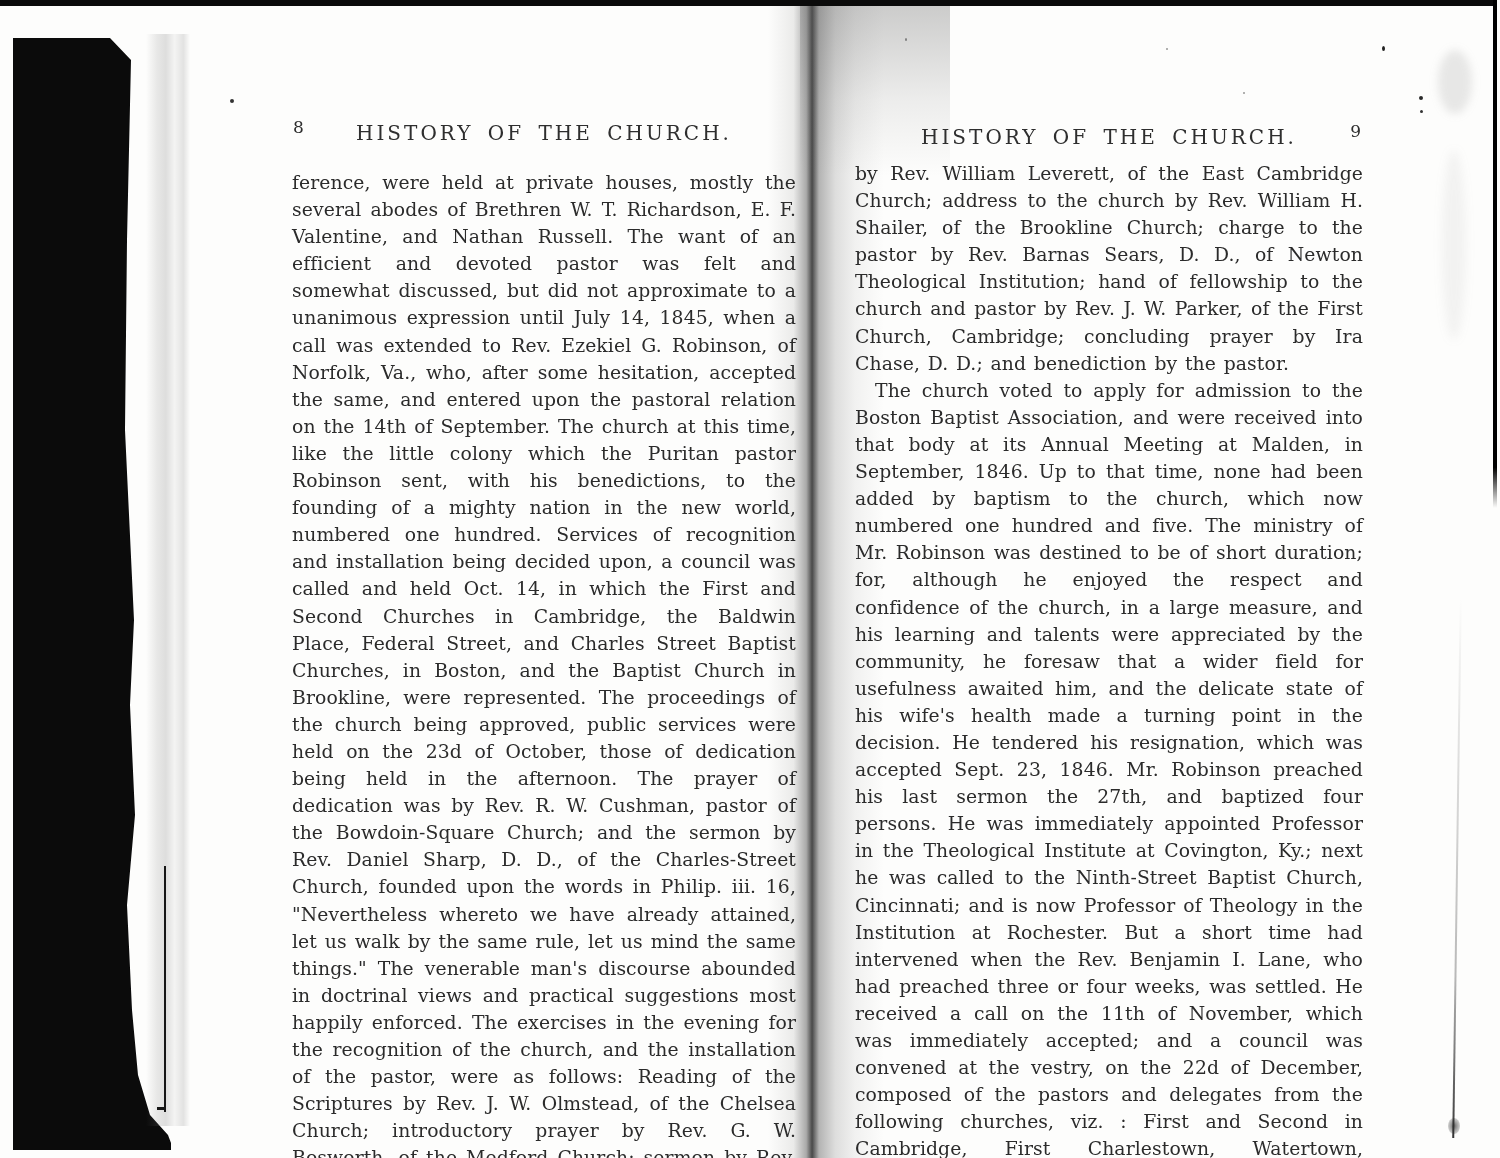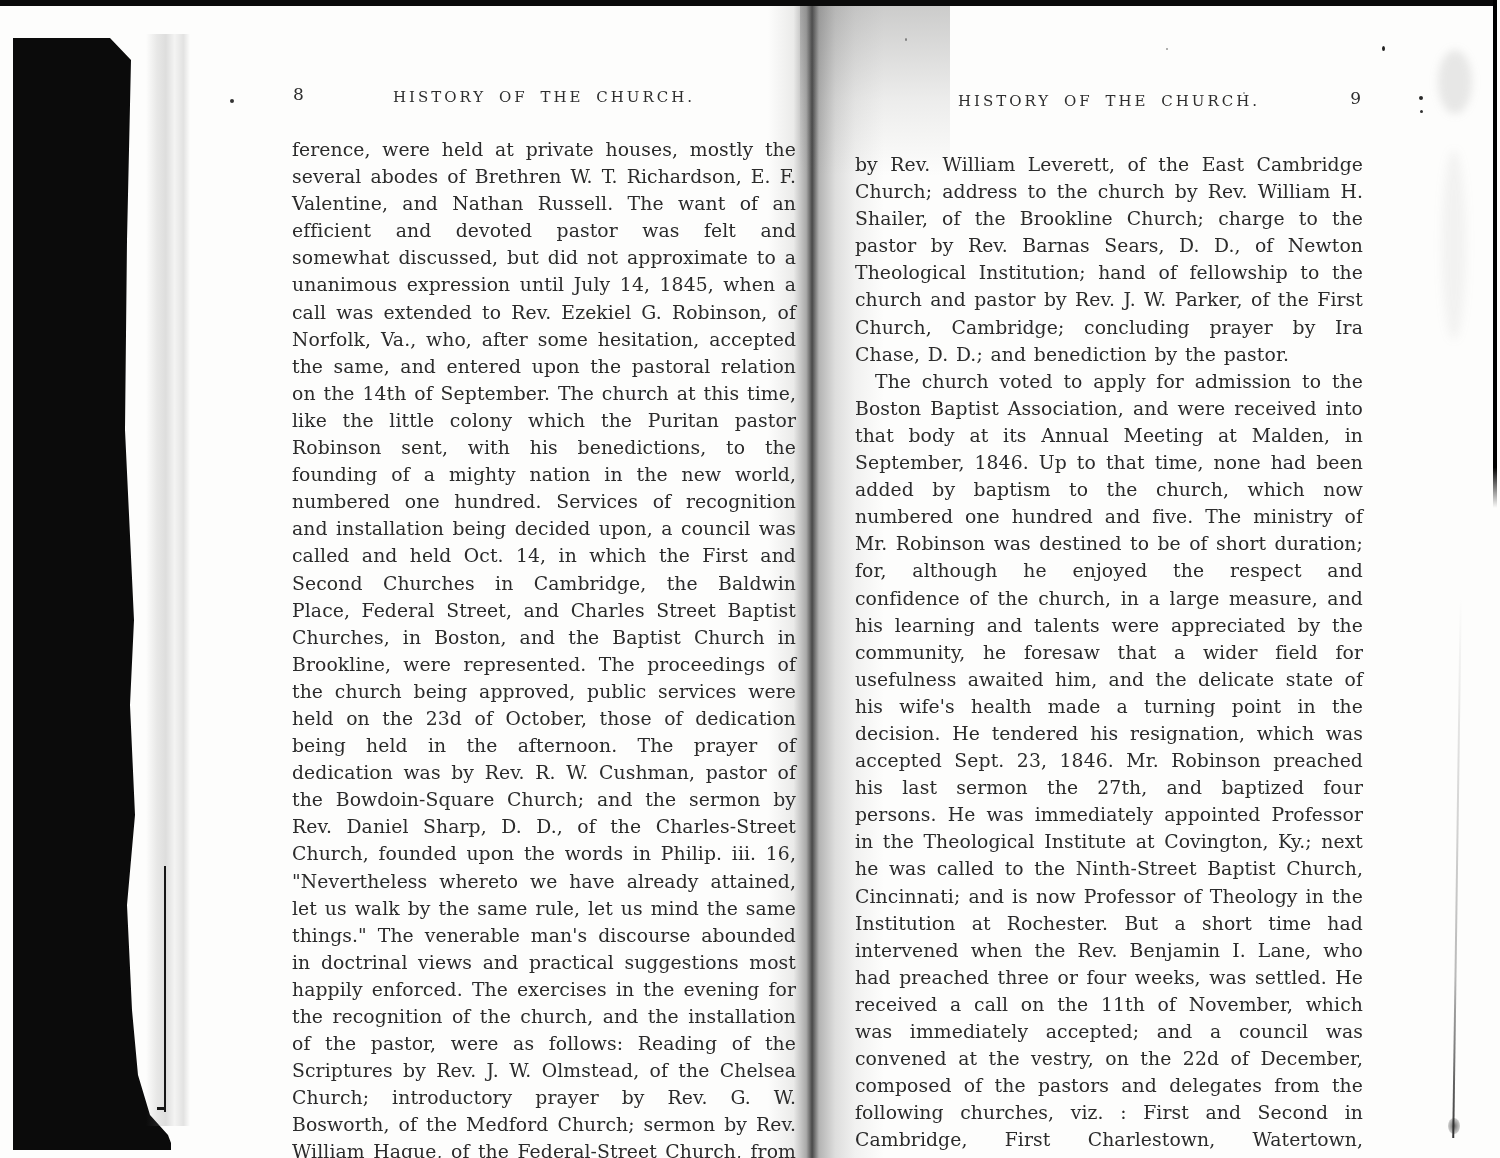--- a/index.html
+++ b/index.html
@@ -76,32 +76,32 @@
              background:rgba(120,120,120,0.08); filter:blur(5px); }
 
   
   .page { position:absolute; color:#2b2b2b; }
   .page-left  { left:292px; top:88px;  width:504px; }
   .page-right { left:855px; top:92px;  width:508px; }
 
   .header { position:relative; height:26px; }
   .running {
     display:block; text-align:center;
-    font-size:15px; letter-spacing:3px; color:#2e2e2e; word-spacing:5px;
+    font-size:20px; letter-spacing:3px; color:#2e2e2e; word-spacing:5px;margin-top:33px;
   }
   .pagenum { position:absolute; top:-4px; font-size:17px; color:#2e2e2e; }
   .pagenum-left  { left:1px; }
   .pagenum-right { right:2px; }
 
   .body-text {
     margin:0; margin-top:22px;
     font-size:18.8px; line-height:27.1px;
     text-align:justify; word-spacing:1.6px; letter-spacing:0.1px;
   }
-  .page-right .body-text { margin-top:33px; }
+  .page-right .body-text { margin-top:9px; }
   .body-text + .body-text { margin-top:0; }
   .indent { text-indent:20px; }
 </style>
 </head>
 <body>
 
 <div class="canvas">
 
   <div class="artifact top-bar"></div>
   <div class="artifact left-blob"></div>

